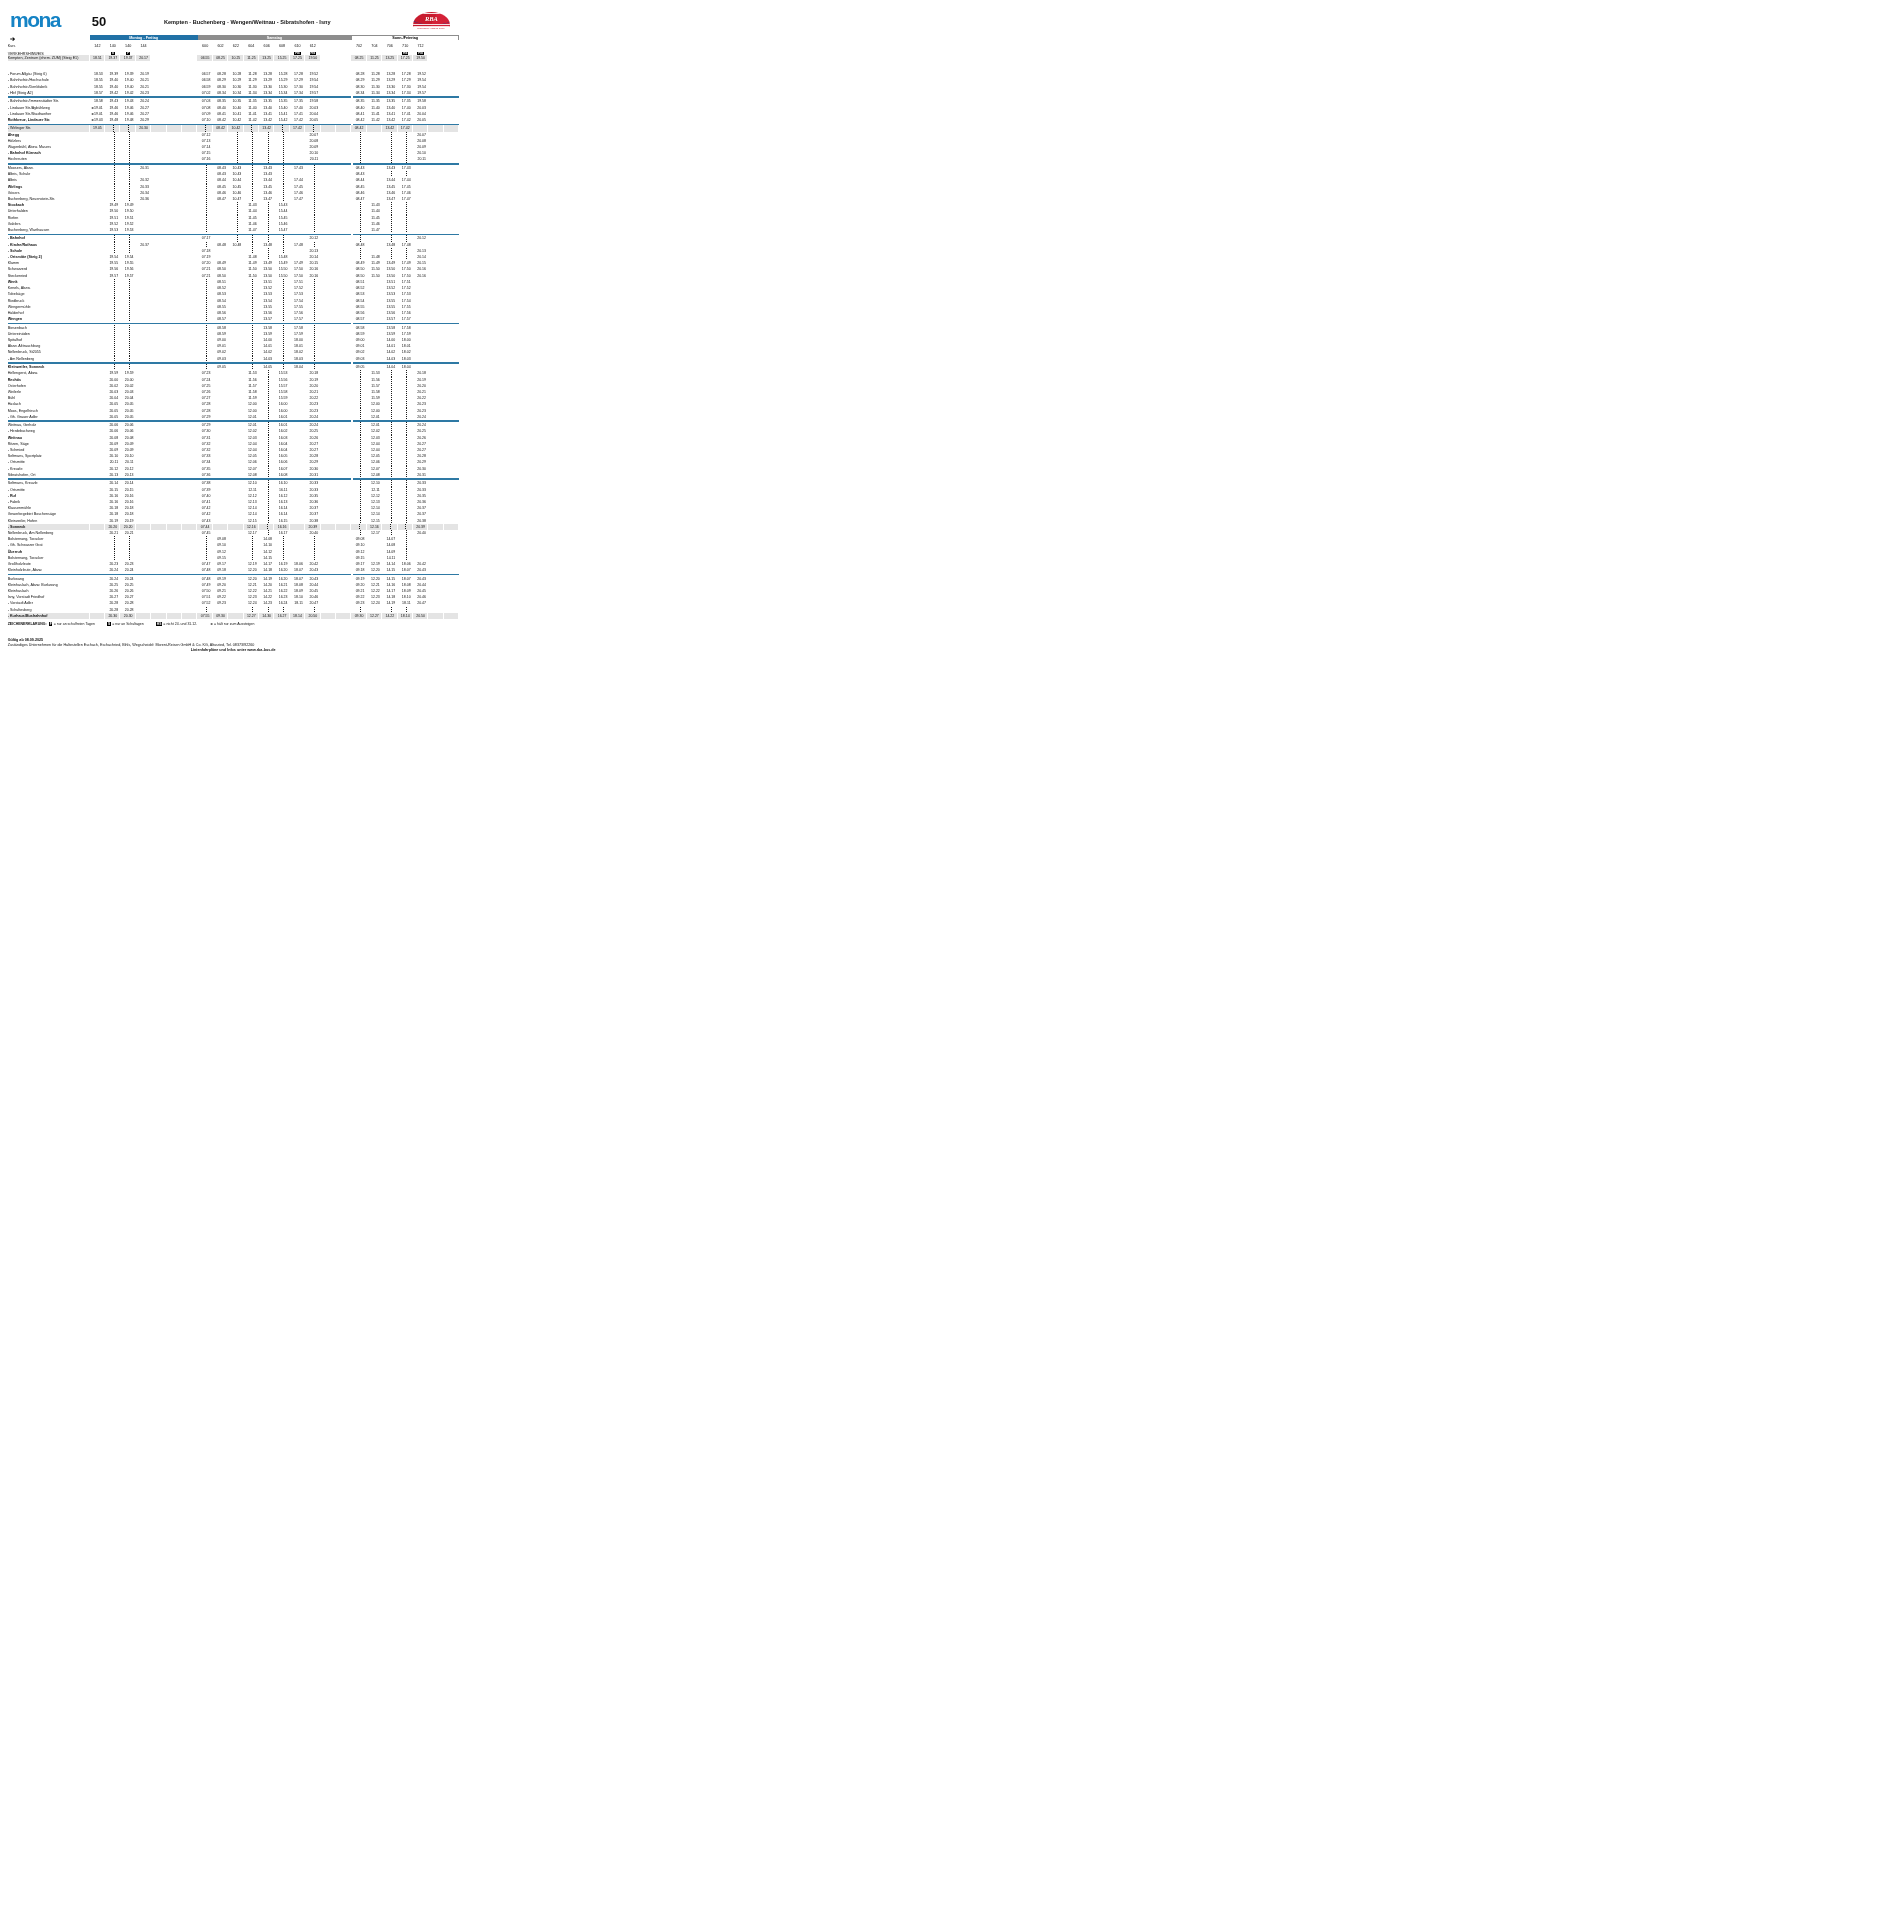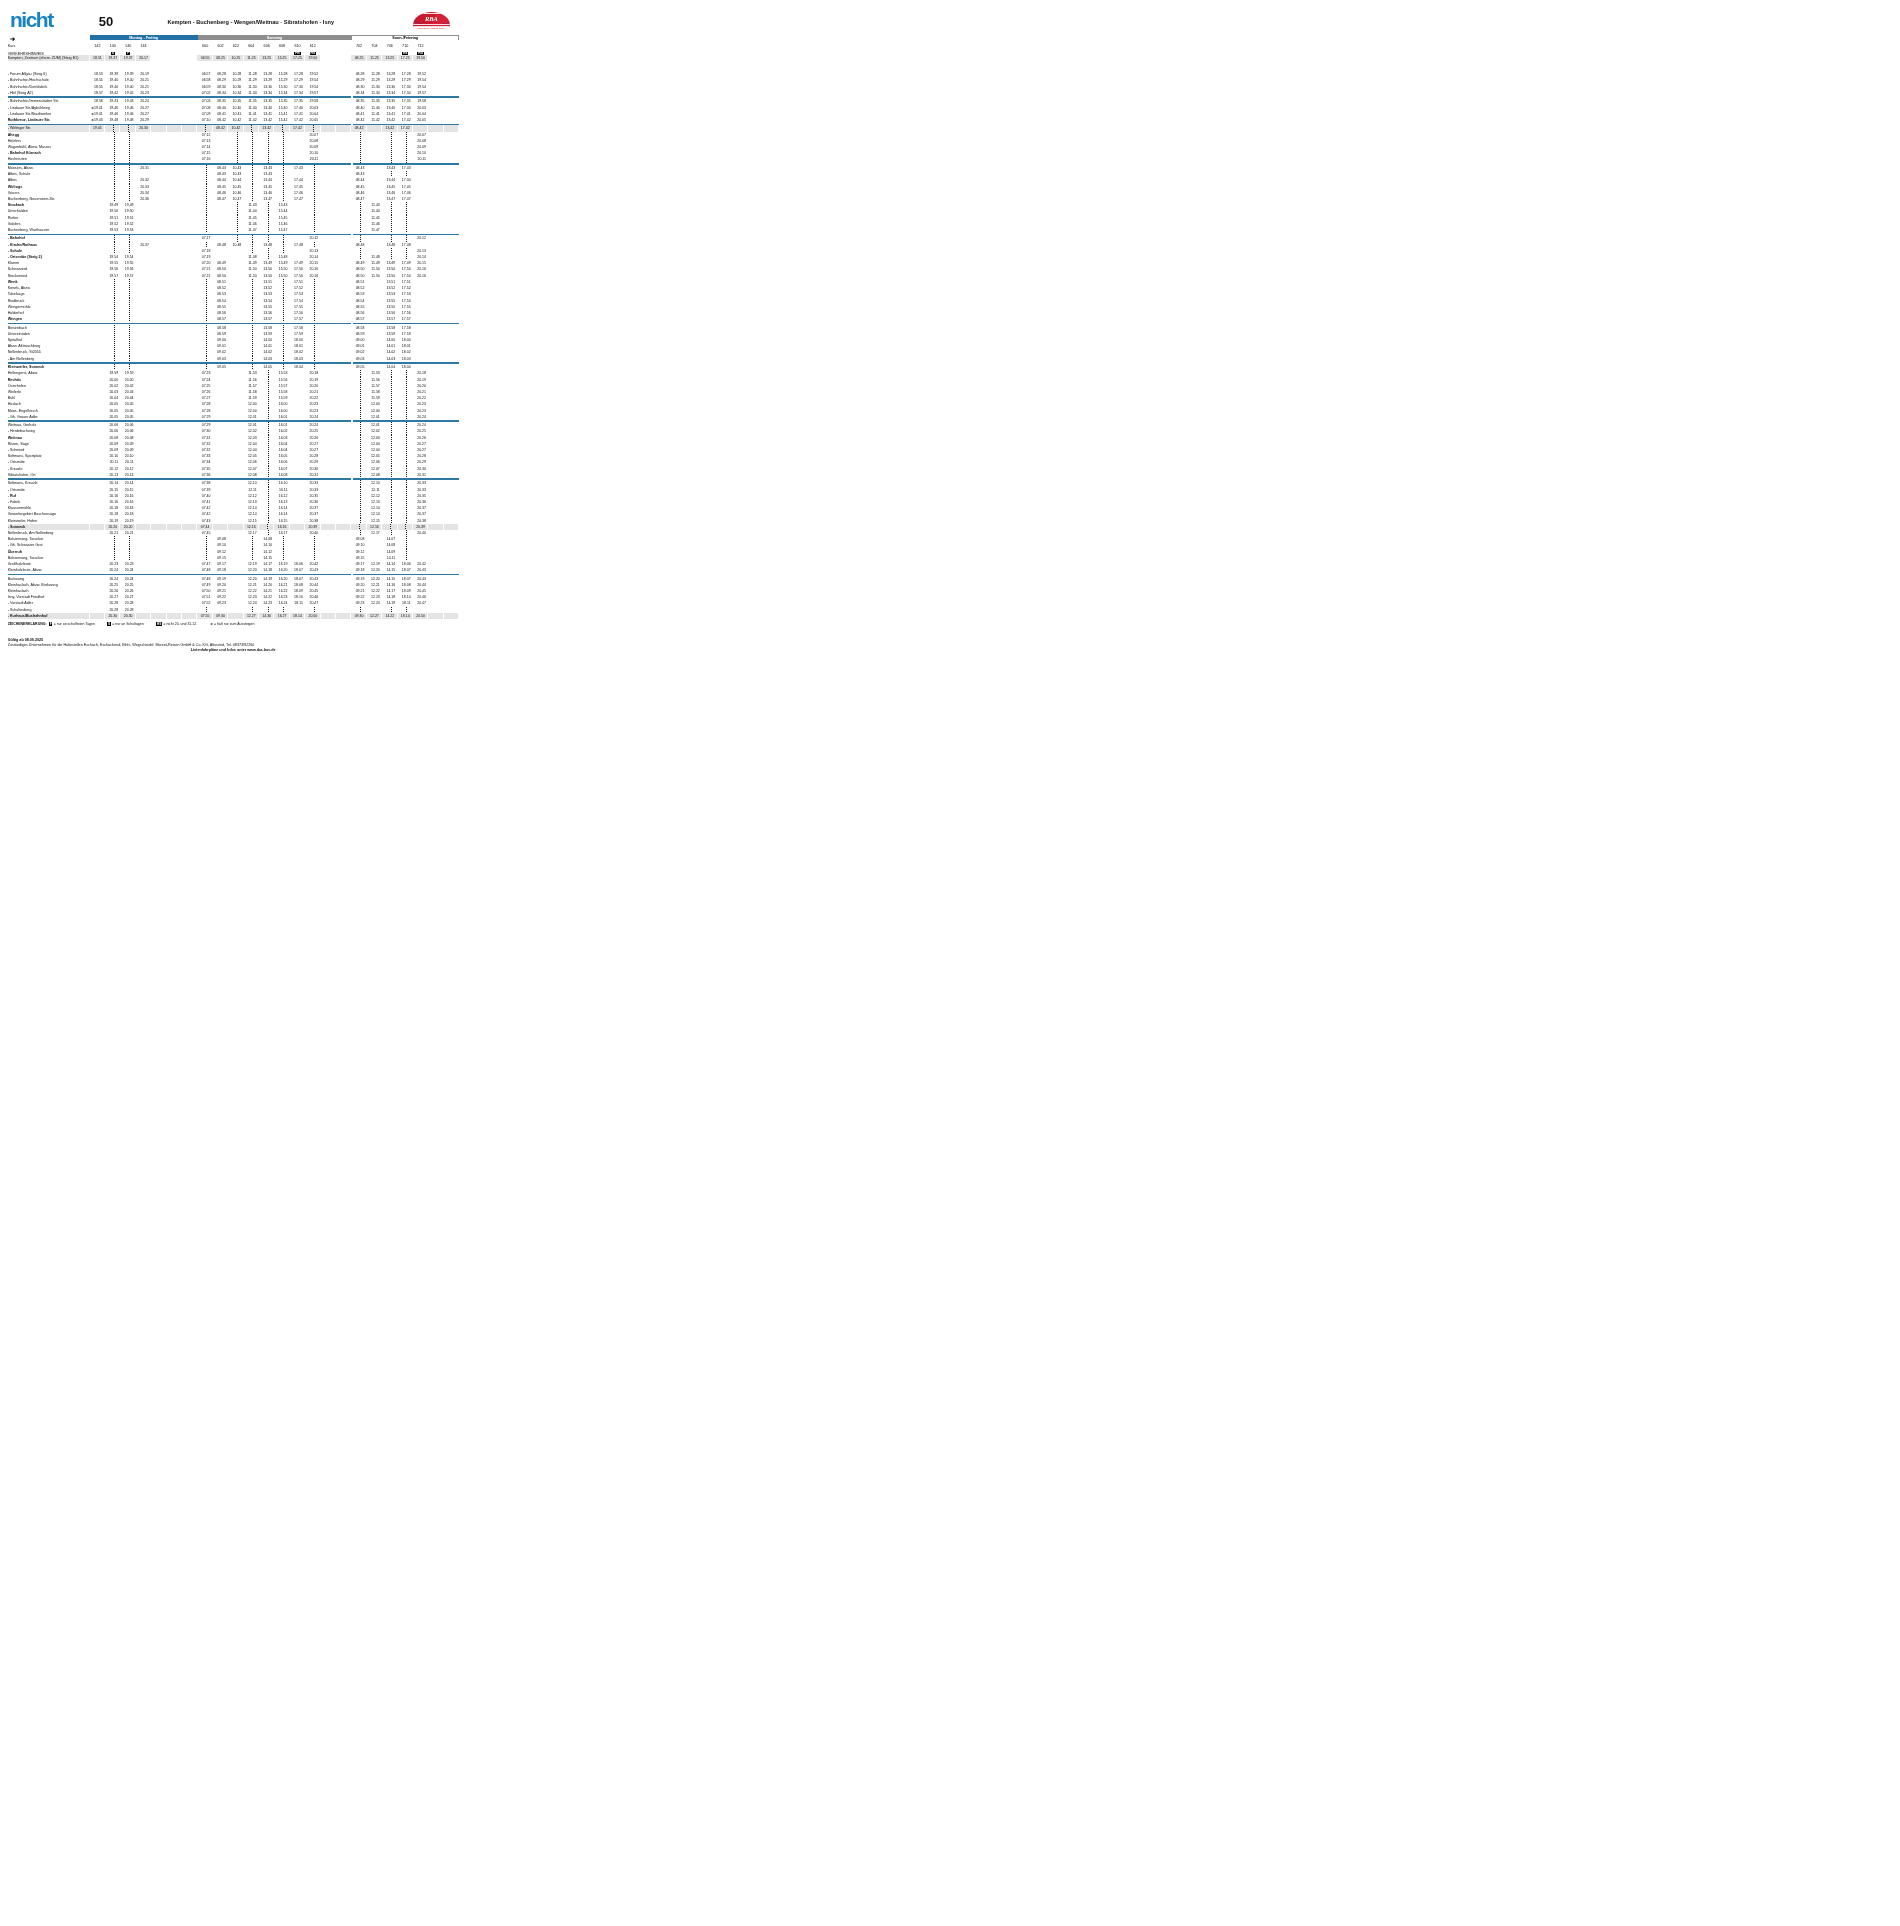--- a/index.html
+++ b/index.html
@@ -6,21 +6,21 @@
   html,body { background:#fff; }
   body { font-family:"Liberation Sans", sans-serif; color:#111; }
   .page { position:relative; width:475px; min-height:653px; background:#fff; padding:12.3px 0 0 7.7px; }
 
   
   .top { position:relative; height:21.6px; margin-bottom:1.5px; }
   .mona { position:absolute; left:2.3px; top:-3.1px; font-size:21px; font-weight:900; letter-spacing:-1.5px; line-height:21.6px; }
   .route-box { position:absolute; left:82px; top:0; width:314px; height:19px;
 age    border:1.2px solid #000; border-top-width:3.1px; border-bottom-width:2.3px; border-radius:6.2px;
     display:flex; align-items:center; }
-  .route-number { font-size:13px; font-weight:bold; margin-left:9px; line-height:1; }
+  .route-number { font-size:13px; font-weight:bold; margin-left:2px; line-height:1; }
   .route-title { flex:1; text-align:center; font-size:5.6px; font-weight:bold; padding-right:15.4px; }
   .rba { position:absolute; left:401px; top:0; width:45px; height:20px; }
   .rba-shape { position:relative; width:37px; height:14.6px; margin-left:3.9px; overflow:hidden;
     border-radius:50% 50% 1.5px 1.5px / 90% 90% 1.5px 1.5px;
     background:linear-gradient(115deg,#c81b2e 0 55%, #d42138 55% 100%); }
   .rba-shape:before { content:""; position:absolute; left:-2.3px; top:-3.9px; width:43px; height:15.4px;
     border-radius:50%; border:1.9px solid #1d3f8f; border-bottom:none; }
   .rba-shape:after { content:""; position:absolute; inset:0;
     background:repeating-linear-gradient(180deg, rgba(255,255,255,0) 0 1.5px, rgba(255,255,255,.85) 1.5px 2.1px); }
   .rba-text { position:absolute; left:12.3px; top:3.1px; font-family:"Liberation Serif", serif; font-style:italic;
@@ -70,21 +70,21 @@
   .footer { margin-top:11.6px; font-size:3.7px; }
   .footer .valid { font-weight:bold; margin-bottom:1.2px; }
   .footer .info { text-align:center; font-weight:bold; width:451px; margin-top:0.8px; }
 </style>
 </head>
 <body>
 
 <div class="page">
 
   <div class="top">
-    <div class="mona" style="color: rgb(21, 131, 197);">nicht</div>
+    <div class="mona" style="color: rgb(21, 131, 197);">mona</div>
     <div class="route-box">
       <div class="route-number">50</div>
       <div class="route-title">Kempten - Buchenberg - Wengen/Weitnau - Sibratshofen - Isny</div>
     </div>
     <div class="rba">
       <div class="rba-shape">
         <span class="rba-text">RBA</span>
       </div>
       <div class="rba-caption">Regionalbus Augsburg GmbH</div>
     </div>

